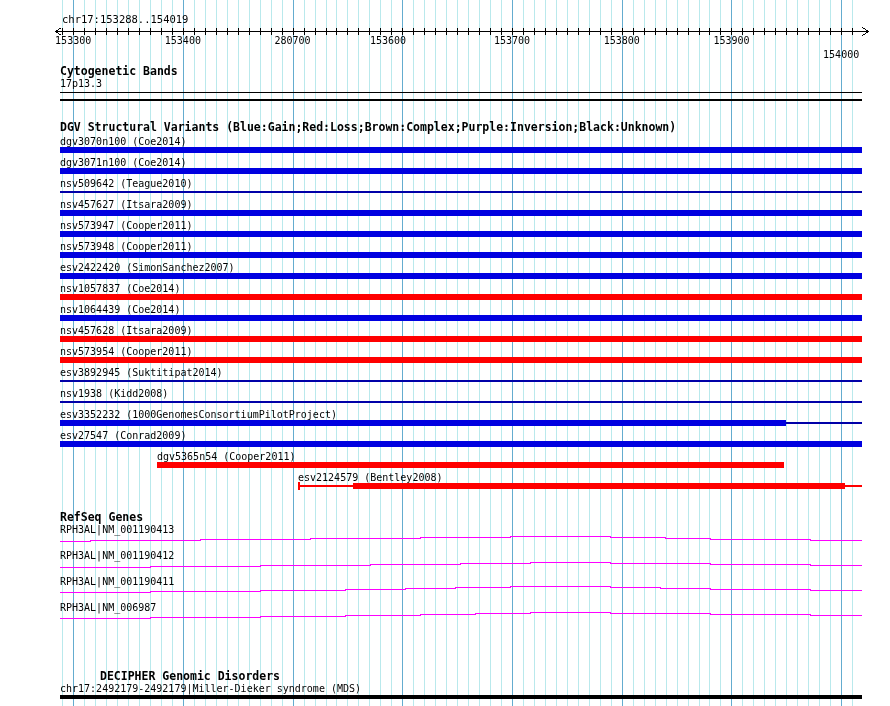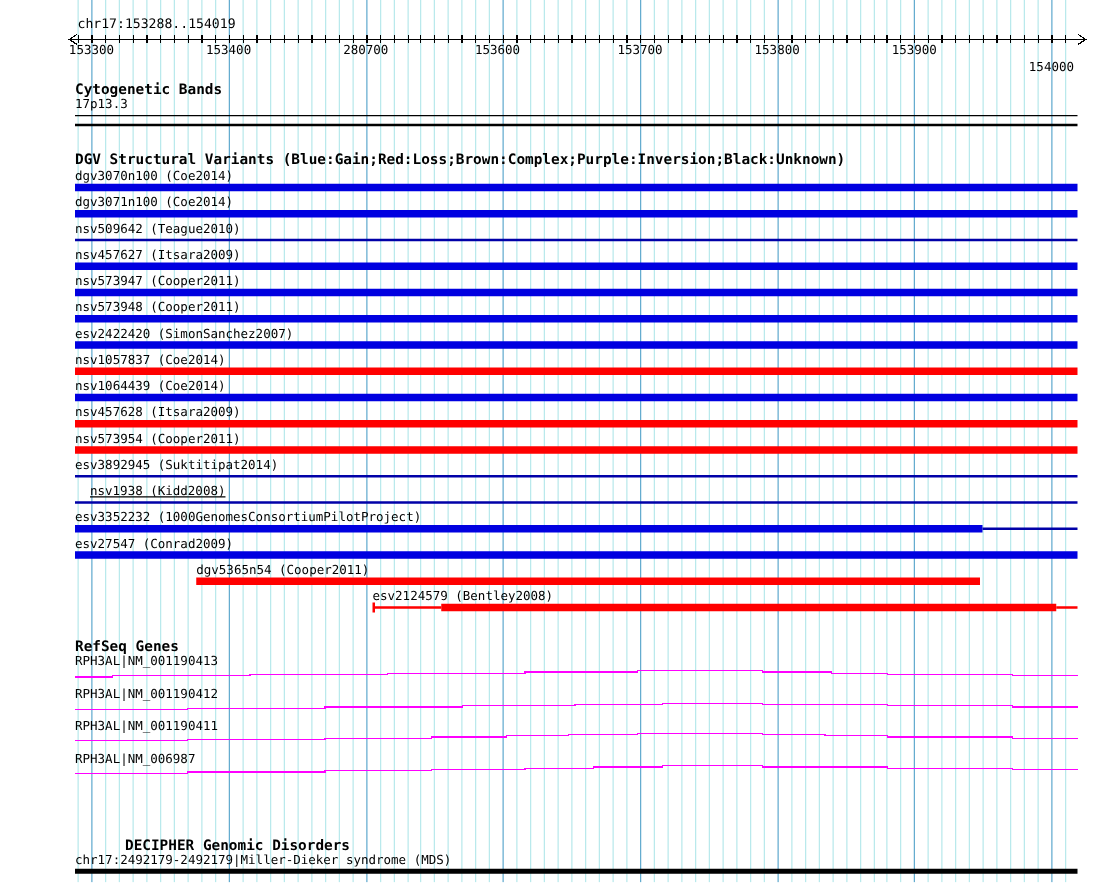--- a/index.html
+++ b/index.html
@@ -108,21 +108,21 @@
     </div>
 
   <div class="lbl" style="left:62px;top:13px;font-size:10.5px;">chr17:153288..154019</div>
   <svg class="layer" id="ruler-svg" width="890" height="50">
       <path d="M55.5 31.5 H868.5 M61.5 27.5 L55.5 31.5 L61.5 35.5 M862.5 27.5 L868.5 31.5 L862.5 35.5 M62.5 28 V34.5 M73.5 28 V34.5 M84.5 28 V34.5 M95.5 28 V34.5 M106.5 28 V34.5 M117.5 28 V34.5 M128.5 28 V34.5 M139.5 28 V34.5 M150.5 28 V34.5 M161.5 28 V34.5 M172.5 28 V34.5 M183.5 28 V34.5 M194.5 28 V34.5 M205.5 28 V34.5 M216.5 28 V34.5 M227.5 28 V34.5 M238.5 28 V34.5 M249.5 28 V34.5 M260.5 28 V34.5 M271.5 28 V34.5 M282.5 28 V34.5 M293.5 28 V34.5 M304.5 28 V34.5 M315.5 28 V34.5 M326.5 28 V34.5 M336.5 28 V34.5 M347.5 28 V34.5 M358.5 28 V34.5 M369.5 28 V34.5 M380.5 28 V34.5 M391.5 28 V34.5 M402.5 28 V34.5 M413.5 28 V34.5 M424.5 28 V34.5 M435.5 28 V34.5 M446.5 28 V34.5 M457.5 28 V34.5 M468.5 28 V34.5 M479.5 28 V34.5 M490.5 28 V34.5 M501.5 28 V34.5 M512.5 28 V34.5 M523.5 28 V34.5 M534.5 28 V34.5 M545.5 28 V34.5 M556.5 28 V34.5 M567.5 28 V34.5 M578.5 28 V34.5 M589.5 28 V34.5 M600.5 28 V34.5 M611.5 28 V34.5 M622.5 28 V34.5 M633.5 28 V34.5 M644.5 28 V34.5 M655.5 28 V34.5 M666.5 28 V34.5 M677.5 28 V34.5 M688.5 28 V34.5 M699.5 28 V34.5 M709.5 28 V34.5 M720.5 28 V34.5 M731.5 28 V34.5 M742.5 28 V34.5 M753.5 28 V34.5 M764.5 28 V34.5 M775.5 28 V34.5 M786.5 28 V34.5 M797.5 28 V34.5 M808.5 28 V34.5 M819.5 28 V34.5 M830.5 28 V34.5 M841.5 28 V34.5 M852.5 28 V34.5" stroke="#000000" fill="none" stroke-width="1" shape-rendering="crispEdges"></path>
     </svg>
   <div id="ruler-labels">
       <div class="ticklabel" style="left: 73.1655px;">153300</div>
       <div class="ticklabel" style="left: 182.878px;">153400</div>
       <div class="ticklabel" style="left: 292.591px;">280700</div>
-      <div class="ticklabel" style="left: 398px;">153600</div>
+      <div class="ticklabel" style="left: 388px;">153600</div>
       <div class="ticklabel" style="left: 512.016px;">153700</div>
       <div class="ticklabel" style="left: 621.729px;">153800</div>
       <div class="ticklabel" style="left: 731.442px;">153900</div>
       <div class="ticklabel" style="left: 841.155px; margin-top: 14px;">154000</div>
     </div>
 
   <div class="hdr" style="left:60px;top:65px;">Cytogenetic Bands</div>
   <div class="lbl" style="left:60px;top:78px;">17p13.3</div>
   <div class="blackline" style="left:60px;top:92px;width:802px;height:1px;"></div>
   <div class="blackline" style="left:60px;top:99px;width:802px;height:2px;"></div>
@@ -146,21 +146,21 @@
       <div class="lbl" style="left: 60px; top: 283px;">nsv1057837 (Coe2014)</div>
       <div class="bar" style="left: 60px; width: 802px; top: 294px; height: 6px; background: rgb(255, 0, 0);"></div>
       <div class="lbl" style="left: 60px; top: 304px;">nsv1064439 (Coe2014)</div>
       <div class="bar" style="left: 60px; width: 802px; top: 315px; height: 6px; background: rgb(0, 0, 224);"></div>
       <div class="lbl" style="left: 60px; top: 325px;">nsv457628 (Itsara2009)</div>
       <div class="bar" style="left: 60px; width: 802px; top: 336px; height: 6px; background: rgb(255, 0, 0);"></div>
       <div class="lbl" style="left: 60px; top: 346px;">nsv573954 (Cooper2011)</div>
       <div class="bar" style="left: 60px; width: 802px; top: 357px; height: 6px; background: rgb(255, 0, 0);"></div>
       <div class="lbl" style="left: 60px; top: 367px;">esv3892945 (Suktitipat2014)</div>
       <div class="bar" style="left: 60px; width: 802px; top: 380px; height: 2px; background: rgb(0, 0, 168);"></div>
-      <div class="lbl" style="left: 72px; top: 388px; text-decoration: underline;">nsv1938 (Kidd2008)</div>
+      <div class="lbl" style="left: 60px; top: 388px;">nsv1938 (Kidd2008)</div>
       <div class="bar" style="left: 60px; width: 802px; top: 401px; height: 2px; background: rgb(0, 0, 168);"></div>
       <div class="lbl" style="left: 60px; top: 409px;">esv3352232 (1000GenomesConsortiumPilotProject)</div>
       <div class="bar" style="left: 60px; width: 726px; top: 420px; height: 6px; background: rgb(0, 0, 224);"></div>
       <div class="bar" style="left: 786px; width: 76px; top: 422px; height: 2px; background: rgb(0, 0, 168);"></div>
       <div class="lbl" style="left: 60px; top: 430px;">esv27547 (Conrad2009)</div>
       <div class="bar" style="left: 60px; width: 802px; top: 441px; height: 6px; background: rgb(0, 0, 224);"></div>
       <div class="lbl" style="left: 157px; top: 451px;">dgv5365n54 (Cooper2011)</div>
       <div class="bar" style="left: 157px; width: 627px; top: 462px; height: 6px; background: rgb(255, 0, 0);"></div>
       <div class="lbl" style="left: 298px; top: 472px;">esv2124579 (Bentley2008)</div>
       <div class="bar" style="left: 298px; width: 2px; top: 482px; height: 8px; background: rgb(255, 0, 0);"></div>

